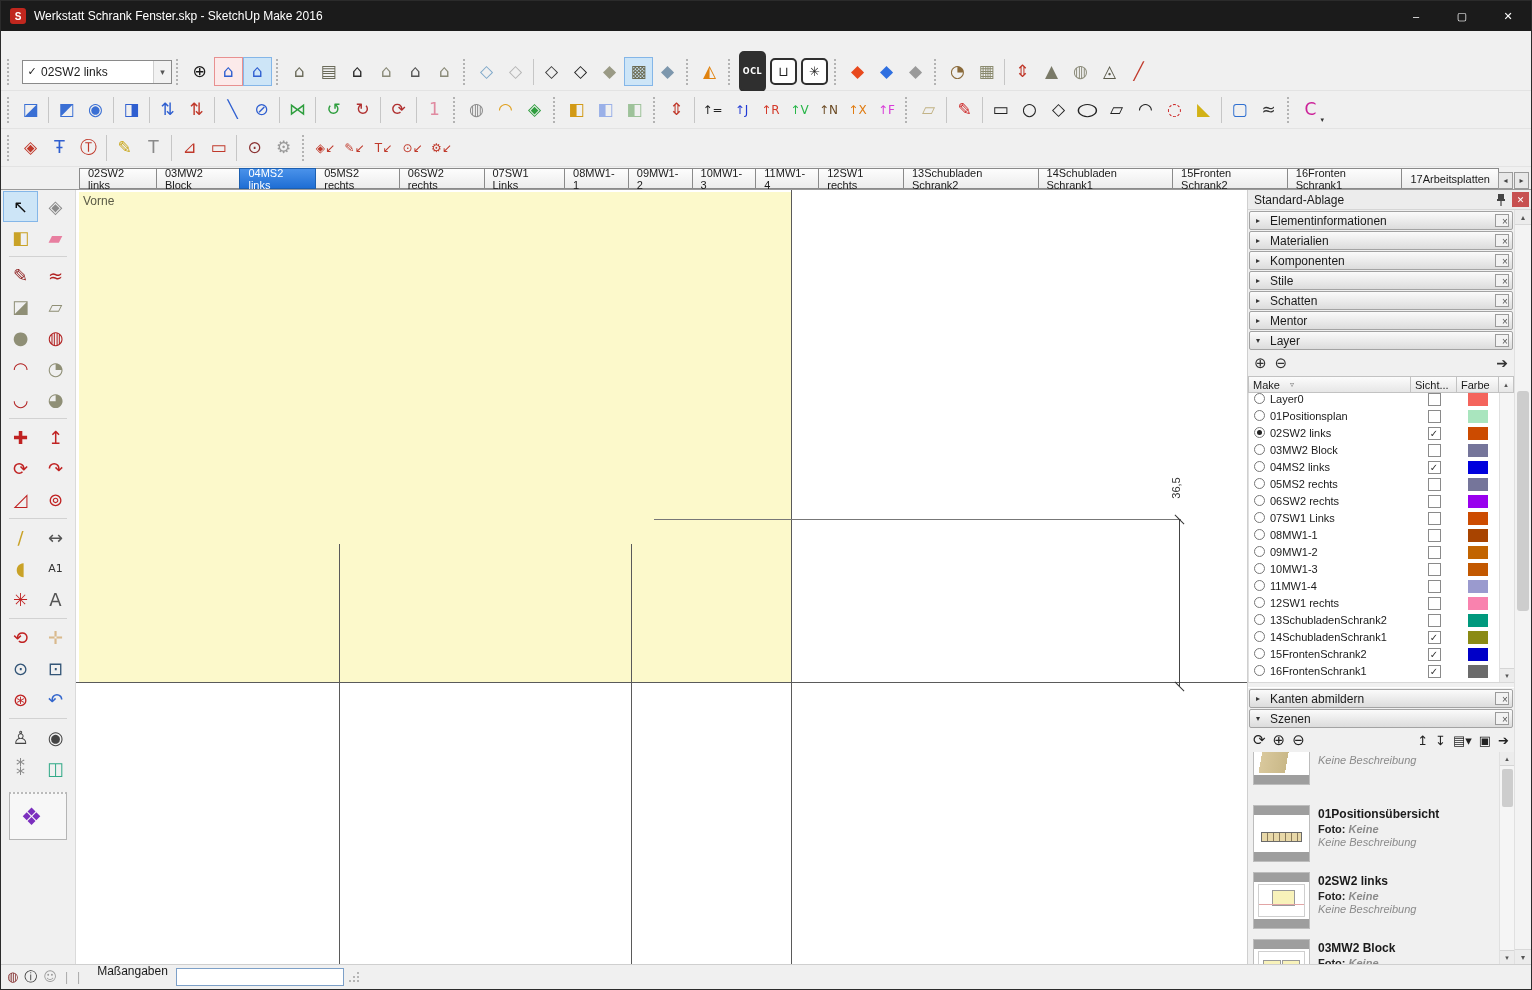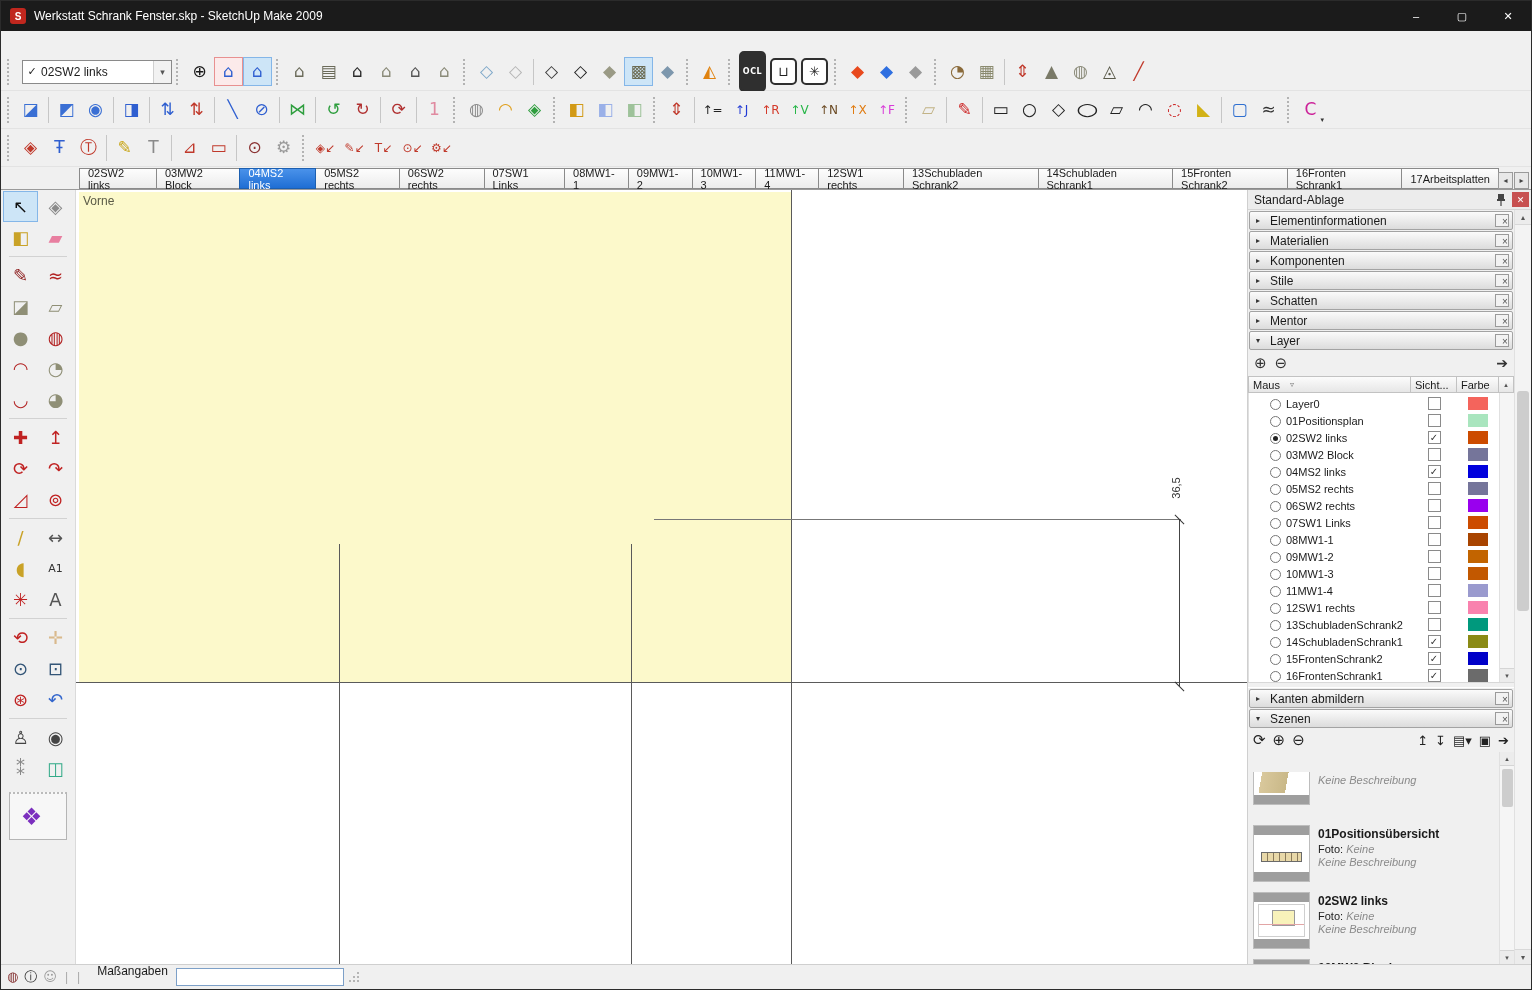--- a/index.html
+++ b/index.html
@@ -96,40 +96,40 @@
   .ltable{position:relative;}
   .lheader{display:flex;height:17px;font-size:11px;}
   .lh{display:flex;align-items:center;padding:0 4px;background:linear-gradient(#fcfcfc,#e6e6e6);
       border:1px solid #c2c2c2;border-left:none;}
   .lh:first-child{border-left:1px solid #c2c2c2;flex:1;}
   .lh.sicht{width:46px;}
   .lh.farbe{width:42px;}
   .lh.lsc{width:15px;justify-content:center;font-size:7px;color:#555;}
   .sortg{font-size:8px;color:#777;margin-left:10px;}
   .lrows{background:#fff;height:289px;position:relative;padding-right:15px;border-left:1px solid #e0e0e0;}
-  .lrow{height:17px;display:flex;align-items:flex-end;font-size:11px;padding-left:16px;}
+  .lrow{height:17px;display:flex;align-items:flex-start;font-size:11px;}
   .radio{width:11px;height:11px;border:1px solid #777;border-radius:50%;margin:0 5px 0 5px;
          position:relative;background:#fff;flex:none;}
   .radio.on::after{content:"";position:absolute;left:2px;top:2px;width:5px;height:5px;border-radius:50%;background:#222;}
   .lname{flex:1;white-space:nowrap;overflow:hidden;}
   .lvis{width:46px;display:flex;justify-content:center;flex:none;}
   .cb{width:13px;height:13px;border:1px solid #8a8a8a;background:#fff;font-size:10px;line-height:11px;
       text-align:center;color:#333;}
   .lfarbe{width:42px;display:flex;justify-content:center;flex:none;}
   .swatch{width:20px;height:13px;display:block;}
   .lscroll{position:absolute;right:0;top:0;bottom:0;width:15px;background:#f5f5f5;border-left:1px solid #e0e0e0;}
   .lscroll .sdown{position:absolute;bottom:0;left:0;right:0;height:14px;font-size:7px;color:#555;
       display:flex;align-items:center;justify-content:center;background:#ececec;border-top:1px solid #d5d5d5;}
   .hdivider{height:6px;background:#f0f0f0;border-top:1px solid #d8d8d8;border-bottom:1px solid #fff;}
   .stoolbar{height:24px;display:flex;align-items:center;padding:0 5px;gap:7px;}
   .st-btn{background:none;border:none;padding:0;font-size:13px;color:#222;font-family:"DejaVu Sans",sans-serif;}
   .st-btn.big{font-size:15px;}
   .st-spacer{flex:1;}
   .scene-listwrap{flex:1;position:relative;background:#f0f0f0;overflow:hidden;padding-right:15px;}
-  .scene-items{overflow:hidden;height:100%;margin-top:20px;}
+  .scene-items{overflow:hidden;height:100%;}
   .scene-item{display:flex;gap:8px;padding:5px 2px 5px 5px;align-items:flex-start;}
   .scene-item.partial{height:48px;overflow:hidden;padding-top:0;}
   .scene-item.partial .sthumb{margin-top:-24px;}
   .sthumb{width:57px;height:57px;background:#fff;border:1px solid #bdbdbd;position:relative;flex:none;}
   .sthumb::before,.sthumb::after{content:"";position:absolute;left:0;right:0;height:9px;background:#9e9e9e;}
   .sthumb::before{top:0;} .sthumb::after{bottom:0;}
   .art{position:absolute;left:4px;right:4px;top:11px;bottom:11px;background:#fff;}
   .art.band{background:linear-gradient(100deg,#fff 12%,#d9c89c 12%,#c9b888 62%,#fff 62%);}
   .art.strip::before{content:"";position:absolute;left:3px;right:3px;top:45%;height:8px;
        background:repeating-linear-gradient(90deg,#e8d8a8 0 5px,#8a7a5a 5px 6px);border:1px solid #6a6a6a;}
@@ -137,21 +137,21 @@
   .art.rect::before{content:"";position:absolute;left:28%;right:20%;top:16%;bottom:32%;
        background:#f8f2ba;border:1px solid #999;}
   .art.rect::after{content:"";position:absolute;left:0;right:0;top:60%;height:1px;background:#e2a5a5;}
   .art.tworects{border:1px solid #cfcfcf;}
   .art.tworects::before{content:"";position:absolute;left:8%;width:36%;top:25%;bottom:35%;
        background:#f8f2ba;border:1px solid #999;}
   .art.tworects::after{content:"";position:absolute;right:8%;width:36%;top:25%;bottom:35%;
        background:#f8f2ba;border:1px solid #999;}
   .stext{font-size:11px;padding-top:2px;}
   .sname{font-weight:bold;font-size:12px;margin-bottom:2px;}
-  .sfoto{color:#222;margin-bottom:1px;}
+  .sfoto{color:#222;margin-bottom:1px;font-weight:bold;}
   .sval,.sdesc{color:#8a8a8a;font-style:italic;}
   .sscroll{position:absolute;right:0;top:0;bottom:0;width:15px;background:#f5f5f5;border-left:1px solid #e0e0e0;}
   .sarr{position:absolute;left:0;right:0;height:14px;font-size:7px;color:#555;display:flex;
         align-items:center;justify-content:center;background:#ececec;}
   .sarr.up{top:0;border-bottom:1px solid #d5d5d5;}
   .sarr.dn{bottom:0;border-top:1px solid #d5d5d5;}
   .sthumb2{position:absolute;left:2px;top:17px;width:11px;height:38px;background:#cdcdcd;border-radius:2px;}
   .tray-main-scroll{position:absolute;top:20px;right:0;width:17px;bottom:0;background:#f3f3f3;
         border-left:1px solid #e0e0e0;}
   .tms-up{position:absolute;top:0;left:0;right:0;height:15px;display:flex;align-items:center;
@@ -175,21 +175,21 @@
                 radial-gradient(circle at 10px 6px,#b5b5b5 1.2px,transparent 1.3px),
                 radial-gradient(circle at 10px 2px,#b5b5b5 1.2px,transparent 1.3px);}
 </style>
 </head>
 <body>
 
 <div class="app">
 
   <div class="titlebar">
     <div class="logo">S</div>
-    <span>Werkstatt Schrank Fenster.skp - SketchUp Make 2009</span>
+    <span>Werkstatt Schrank Fenster.skp - SketchUp Make 2016</span>
     <div class="wctrl">
       <button class="wbtn">–</button>
       <button class="wbtn">▢</button>
       <button class="wbtn">✕</button>
     </div>
   </div>
 
 
   <div class="tbar tb1" id="tb1">
     <div class="grip"></div>
@@ -769,21 +769,21 @@
         <button class="sec-close">×</button>
       </div>
       <div class="ltoolbar">
         <button class="lt-btn">⊕</button>
         <button class="lt-btn">⊖</button>
         <button class="lt-btn lt-menu">➔</button>
       </div>
       <div class="ltable">
         <div class="lheader">
           <div class="lh">
-            <span>Maus</span>
+            <span>Make</span>
             <span class="sortg">▿</span>
           </div>
           <div class="lh sicht">Sicht...</div>
           <div class="lh farbe">Farbe</div>
           <div class="lh lsc">▴</div>
         </div>
         <div class="lrows" id="layer-rows">
           <div class="lscroll">
             <div class="sdown">▾</div>
           </div>

